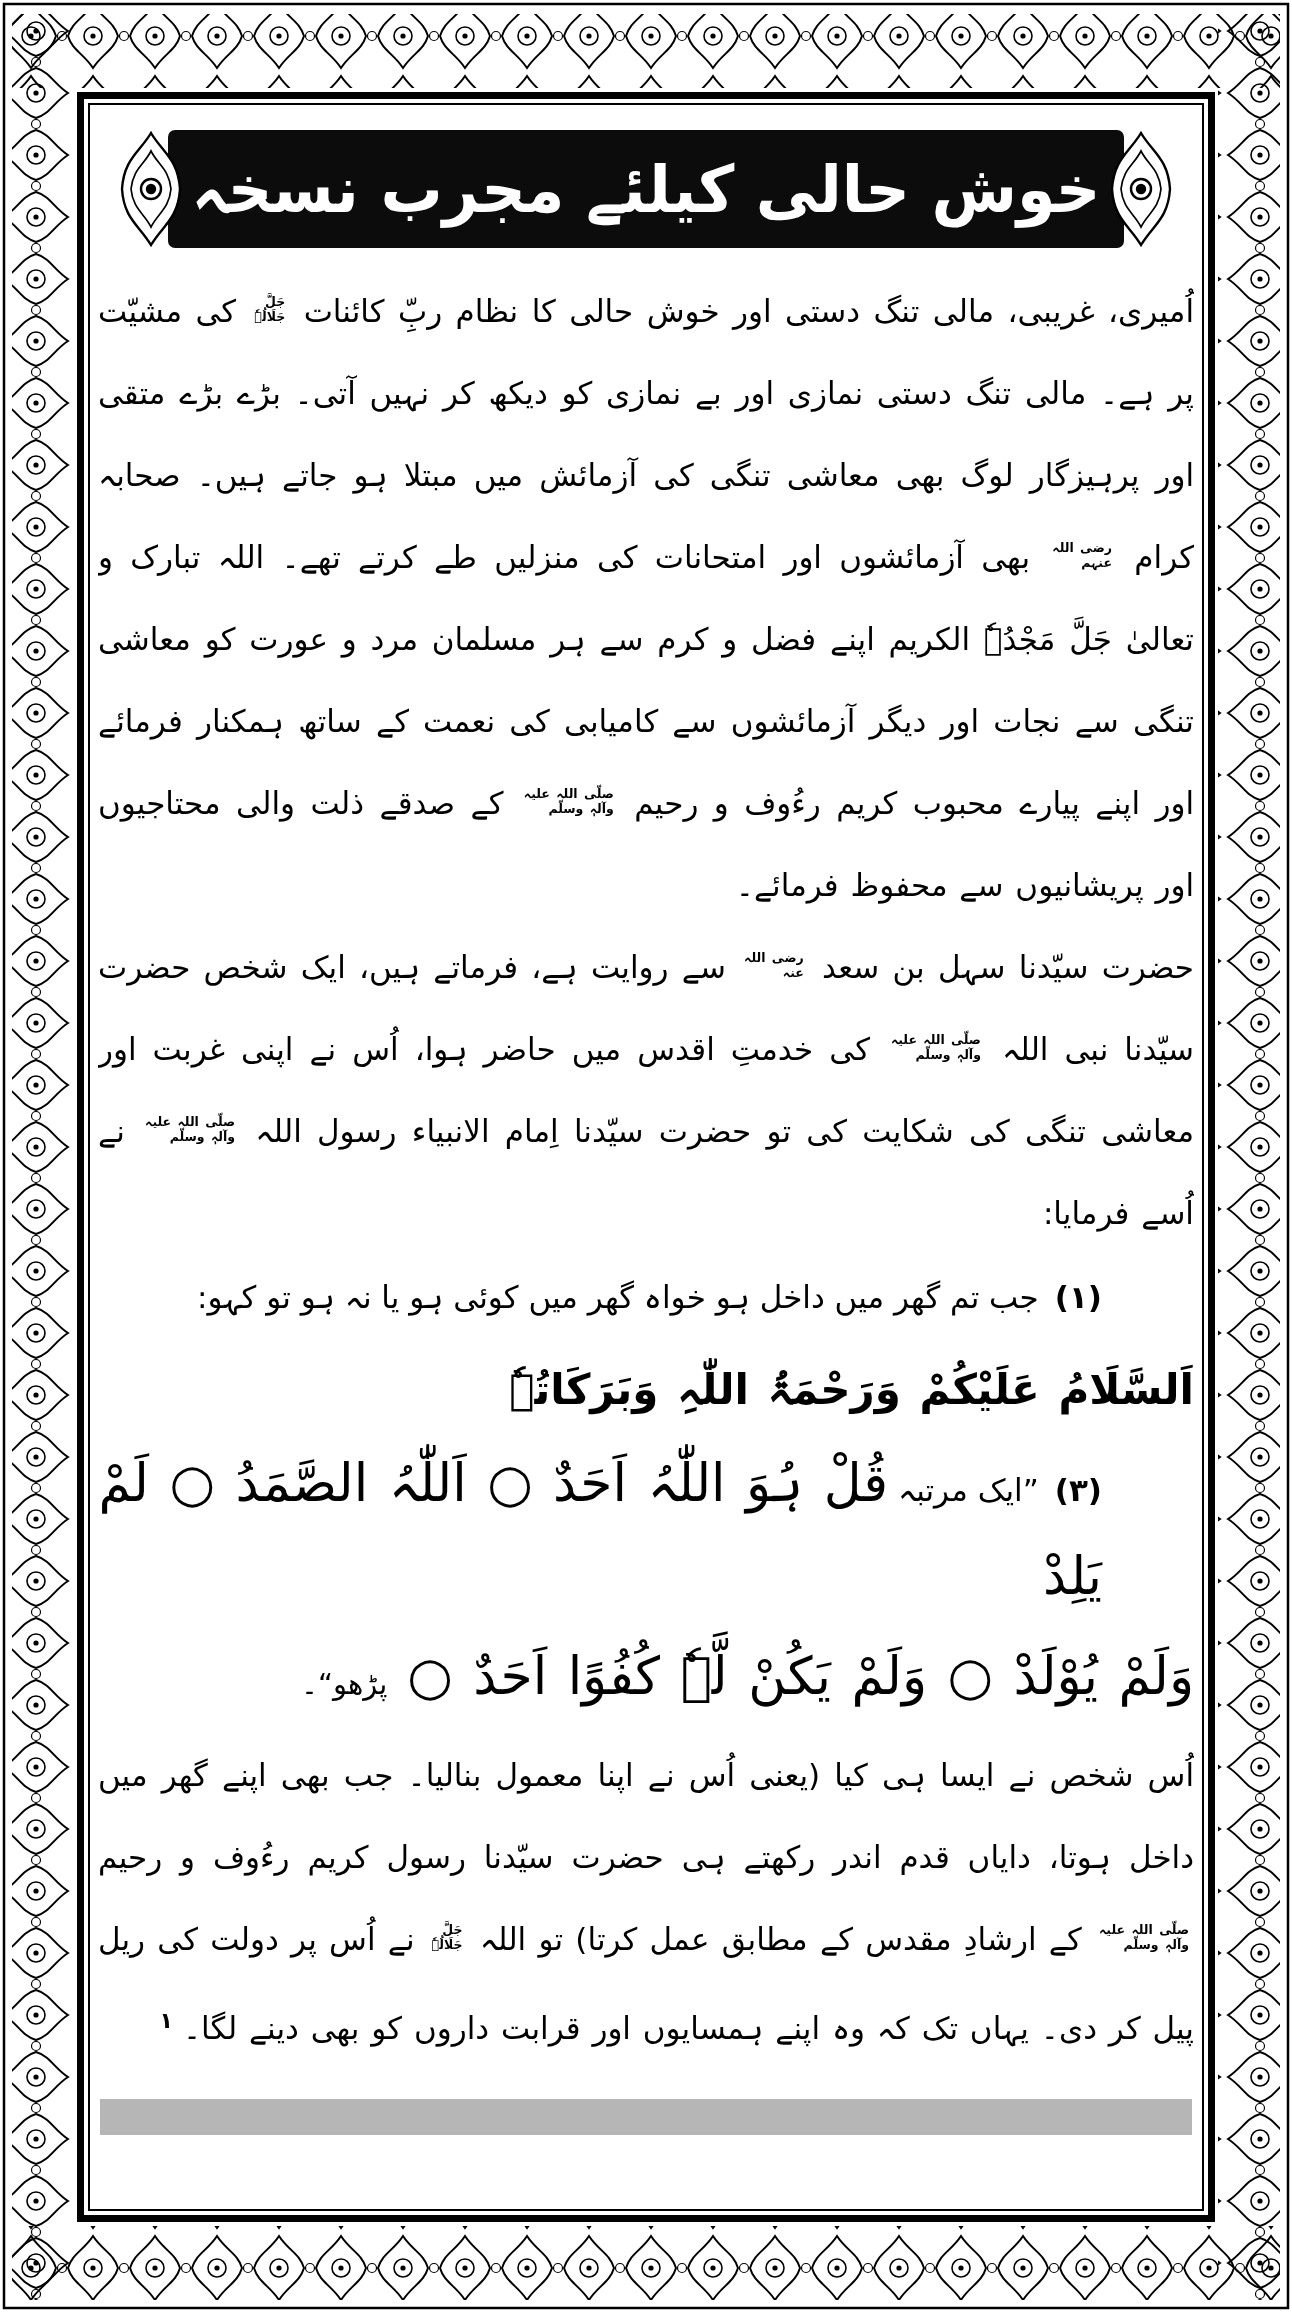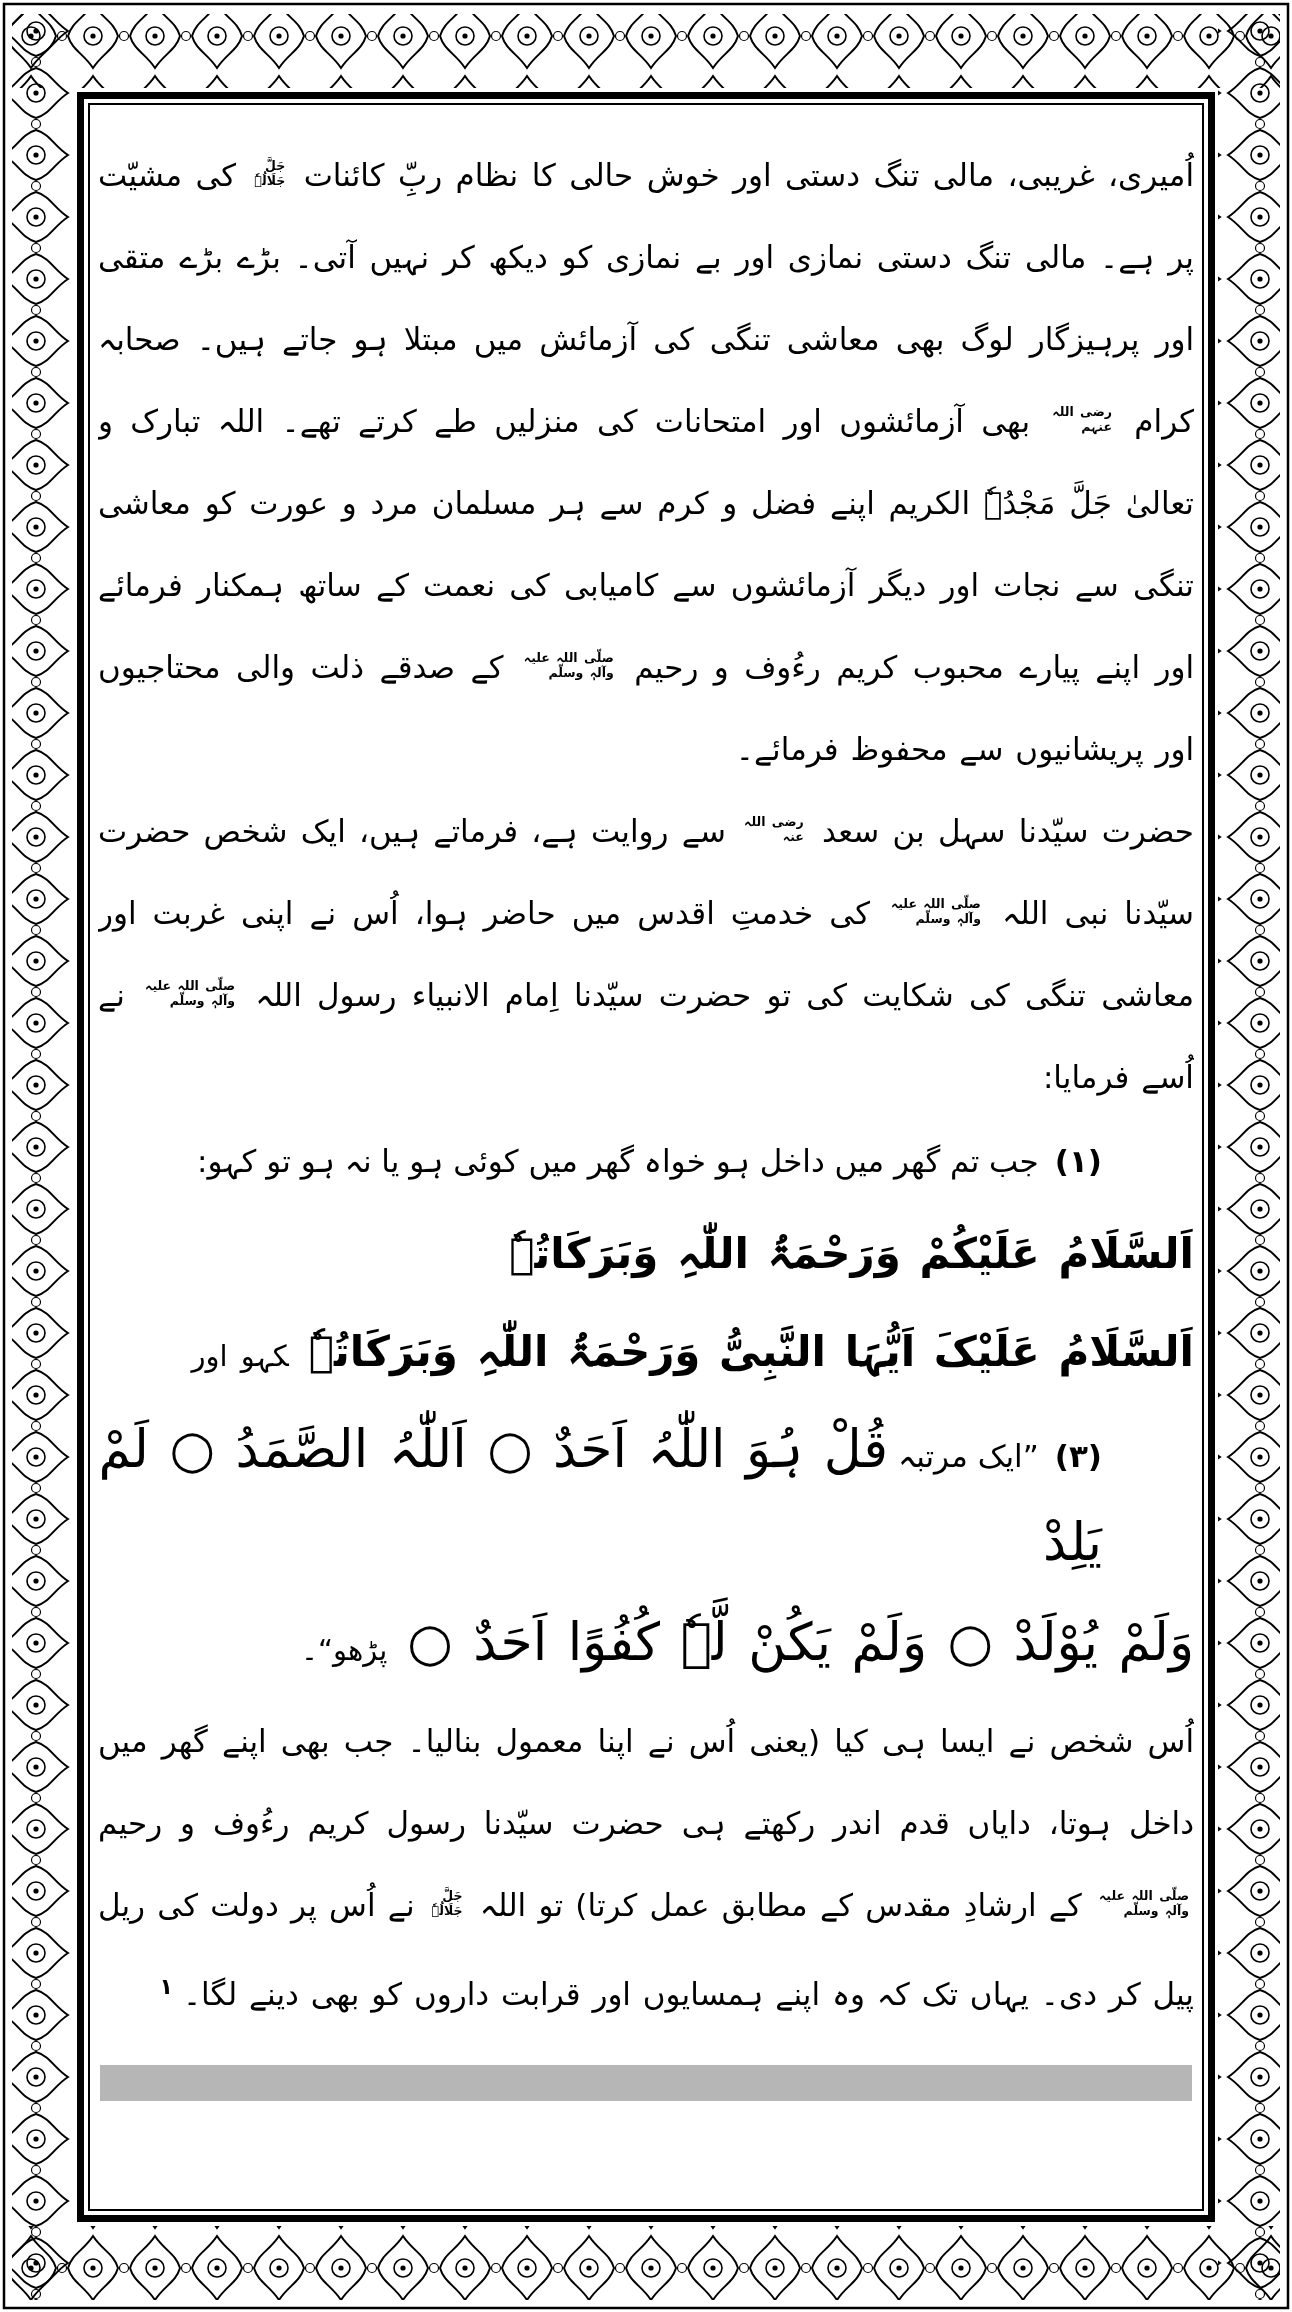--- a/index.html
+++ b/index.html
@@ -86,35 +86,55 @@
     <rect x="12" y="14" width="62" height="2286" fill="url(#bandV)"></rect>
     <rect x="1218" y="14" width="62" height="2286" fill="url(#bandV)"></rect>
   </svg>
 
   <div class="frame-outer">
     <div class="frame-inner"></div>
   </div>
 
   <div class="content">
 
+    <div class="title-bar">
+      <span class="title-orn left">
+        <svg width="62" height="116" viewBox="0 0 62 116">
+          <g fill="#fff" stroke="#000" stroke-width="2.4">
+            <path d="M31 2 C19 22 4 28 2 58 C4 88 19 94 31 114 C43 94 58 88 60 58 C58 28 43 22 31 2 Z"></path>
+            <path d="M31 20 C24 34 13 38 11 58 C13 78 24 82 31 96 C38 82 49 78 51 58 C49 38 38 34 31 20 Z" stroke-width="1.7"></path>
+            <circle cx="31" cy="58" r="10"></circle>
+            <circle cx="31" cy="58" r="4" fill="#000"></circle>
+          </g>
+        </svg>
+      </span>
+      <span class="title-text">خوش حالی کیلئے مجرب نسخہ</span>
+      <span class="title-orn right">
+        <svg width="62" height="116" viewBox="0 0 62 116">
+          <g fill="#fff" stroke="#000" stroke-width="2.4">
+            <path d="M31 2 C19 22 4 28 2 58 C4 88 19 94 31 114 C43 94 58 88 60 58 C58 28 43 22 31 2 Z"></path>
+            <path d="M31 20 C24 34 13 38 11 58 C13 78 24 82 31 96 C38 82 49 78 51 58 C49 38 38 34 31 20 Z" stroke-width="1.7"></path>
+            <circle cx="31" cy="58" r="10"></circle>
+            <circle cx="31" cy="58" r="4" fill="#000"></circle>
+          </g>
+        </svg>
+      </span>
+    </div>
 
     <p class="para first">اُمیری، غریبی، مالی تنگ دستی اور خوش حالی کا نظام ربِّ کائنات <span class="seal"><span class="seal-line">جَلَّ</span><span class="seal-line">جَلَالُہٗ</span></span> کی مشیّت پر ہے۔ مالی تنگ دستی نمازی اور بے نمازی کو دیکھ کر نہیں آتی۔ بڑے بڑے متقی اور پرہیزگار لوگ بھی معاشی تنگی کی آزمائش میں مبتلا ہو جاتے ہیں۔ صحابہ کرام <span class="seal"><span class="seal-line">رضی اللہ</span><span class="seal-line">عنہم</span></span> بھی آزمائشوں اور امتحانات کی منزلیں طے کرتے تھے۔ اللہ تبارک و تعالیٰ جَلَّ مَجْدُہٗ الکریم اپنے فضل و کرم سے ہر مسلمان مرد و عورت کو معاشی تنگی سے نجات اور دیگر آزمائشوں سے کامیابی کی نعمت کے ساتھ ہمکنار فرمائے اور اپنے پیارے محبوب کریم رءُوف و رحیم <span class="seal"><span class="seal-line">صلّی اللہ علیہ</span><span class="seal-line">وآلہٖ وسلّم</span></span> کے صدقے ذلت والی محتاجیوں اور پریشانیوں سے محفوظ فرمائے۔</p>
 
     <p class="para">حضرت سیّدنا سہل بن سعد <span class="seal"><span class="seal-line">رضی اللہ</span><span class="seal-line">عنہ</span></span> سے روایت ہے، فرماتے ہیں، ایک شخص حضرت سیّدنا نبی اللہ <span class="seal"><span class="seal-line">صلّی اللہ علیہ</span><span class="seal-line">وآلہٖ وسلّم</span></span> کی خدمتِ اقدس میں حاضر ہوا، اُس نے اپنی غربت اور معاشی تنگی کی شکایت کی تو حضرت سیّدنا اِمام الانبیاء رسول اللہ <span class="seal"><span class="seal-line">صلّی اللہ علیہ</span><span class="seal-line">وآلہٖ وسلّم</span></span> نے اُسے فرمایا:</p>
 
     <div class="item">
       <span class="num">(۱)</span><span>جب تم گھر میں داخل ہو خواہ گھر میں کوئی ہو یا نہ ہو تو کہو:</span>
     </div>
 
     <div class="verse">اَلسَّلَامُ عَلَیْکُمْ وَرَحْمَۃُ اللّٰہِ وَبَرَکَاتُہٗ</div>
 
 
-    <div class="verse">
-      <span>اَلسَّلَامُ عَلَیْکَ اَیُّہَا النَّبِیُّ وَرَحْمَۃُ اللّٰہِ وَبَرَکَاتُہٗ</span><span class="suffix">کہو اور</span>
-    </div>
 
     <div class="item">
       <span class="num">(۳)</span><span>”ایک مرتبہ <span class="big-arabic">قُلْ ہُوَ اللّٰہُ اَحَدٌ ○ اَللّٰہُ الصَّمَدُ ○ لَمْ یَلِدْ</span></span>
     </div>
 
     <div class="verse">
       <span class="big-arabic">وَلَمْ یُوْلَدْ ○ وَلَمْ یَکُنْ لَّہٗ کُفُوًا اَحَدٌ ○</span><span class="suffix">پڑھو“۔</span>
     </div>
 
     <p class="para">اُس شخص نے ایسا ہی کیا (یعنی اُس نے اپنا معمول بنالیا۔ جب بھی اپنے گھر میں داخل ہوتا، دایاں قدم اندر رکھتے ہی حضرت سیّدنا رسول کریم رءُوف و رحیم <span class="seal"><span class="seal-line">صلّی اللہ علیہ</span><span class="seal-line">وآلہٖ وسلّم</span></span> کے ارشادِ مقدس کے مطابق عمل کرتا) تو اللہ <span class="seal"><span class="seal-line">جَلَّ</span><span class="seal-line">جَلَالُہٗ</span></span> نے اُس پر دولت کی ریل پیل کر دی۔ یہاں تک کہ وہ اپنے ہمسایوں اور قرابت داروں کو بھی دینے لگا۔<span class="fn-ref">۱</span></p>

